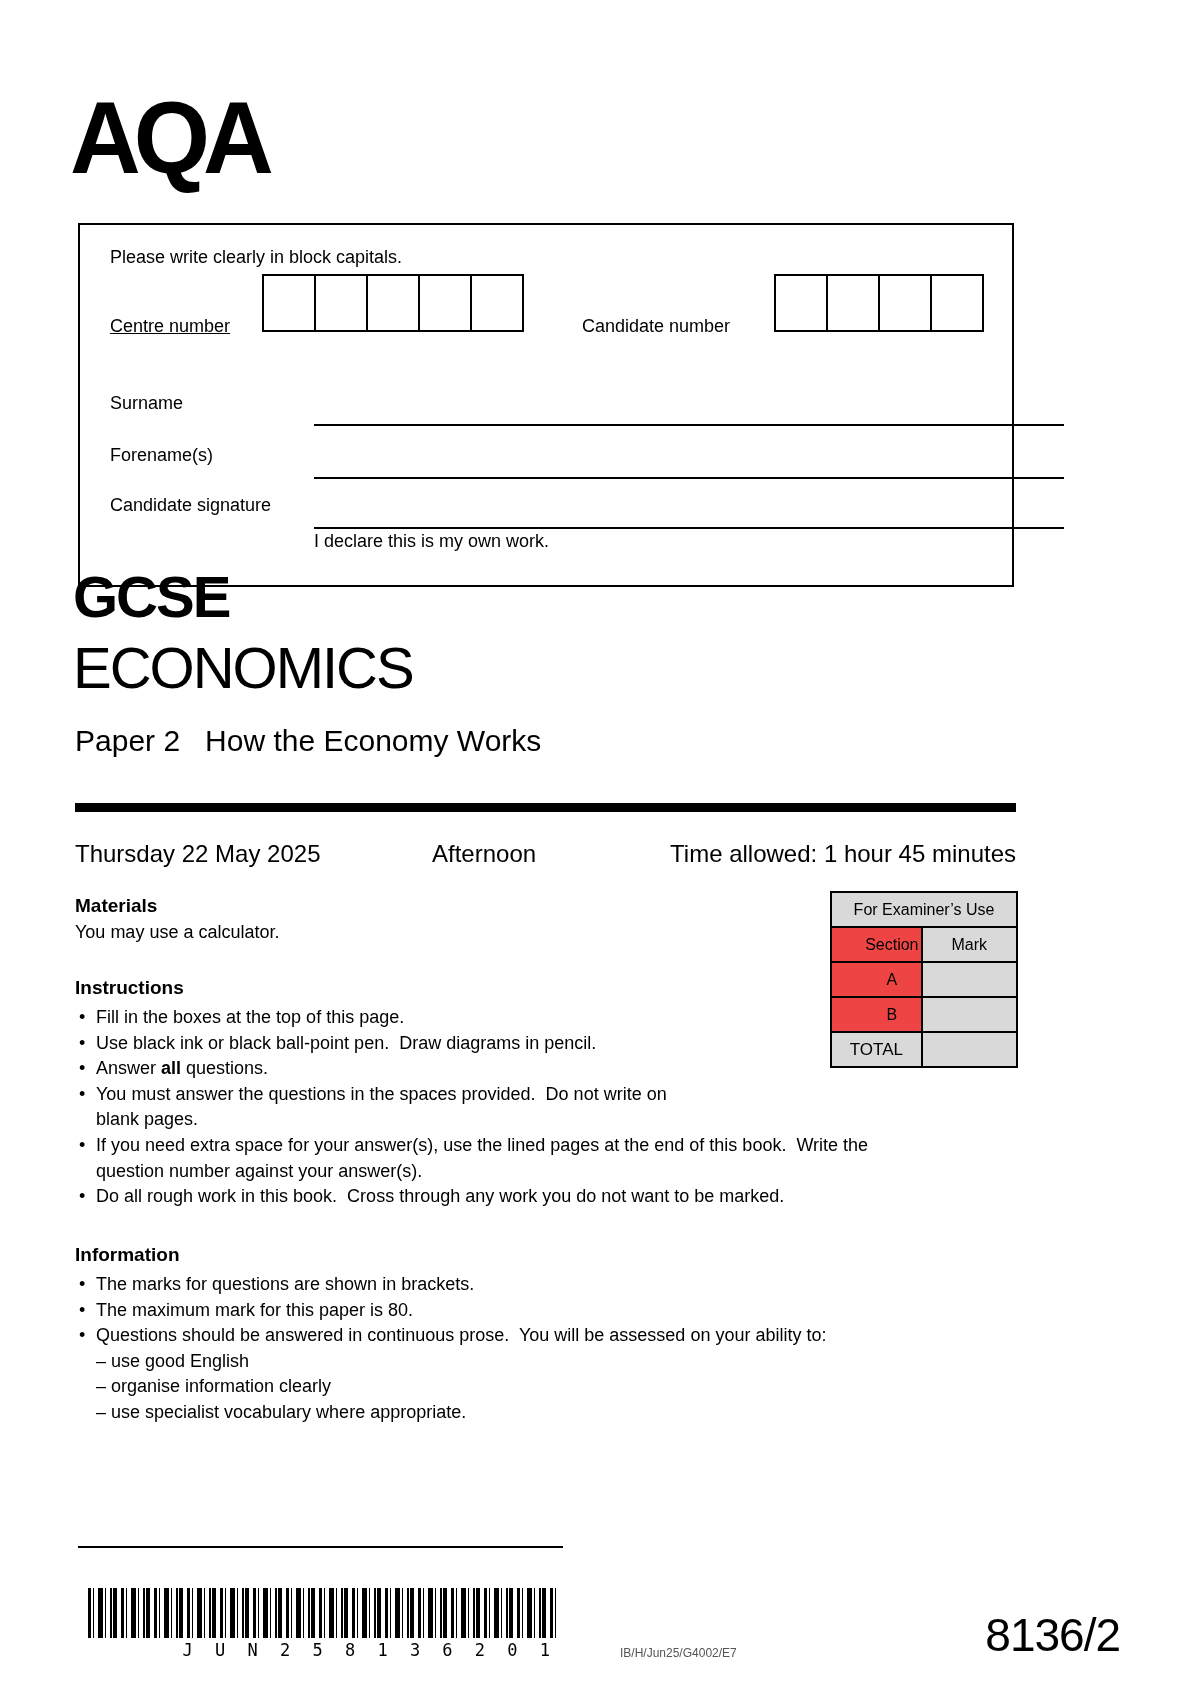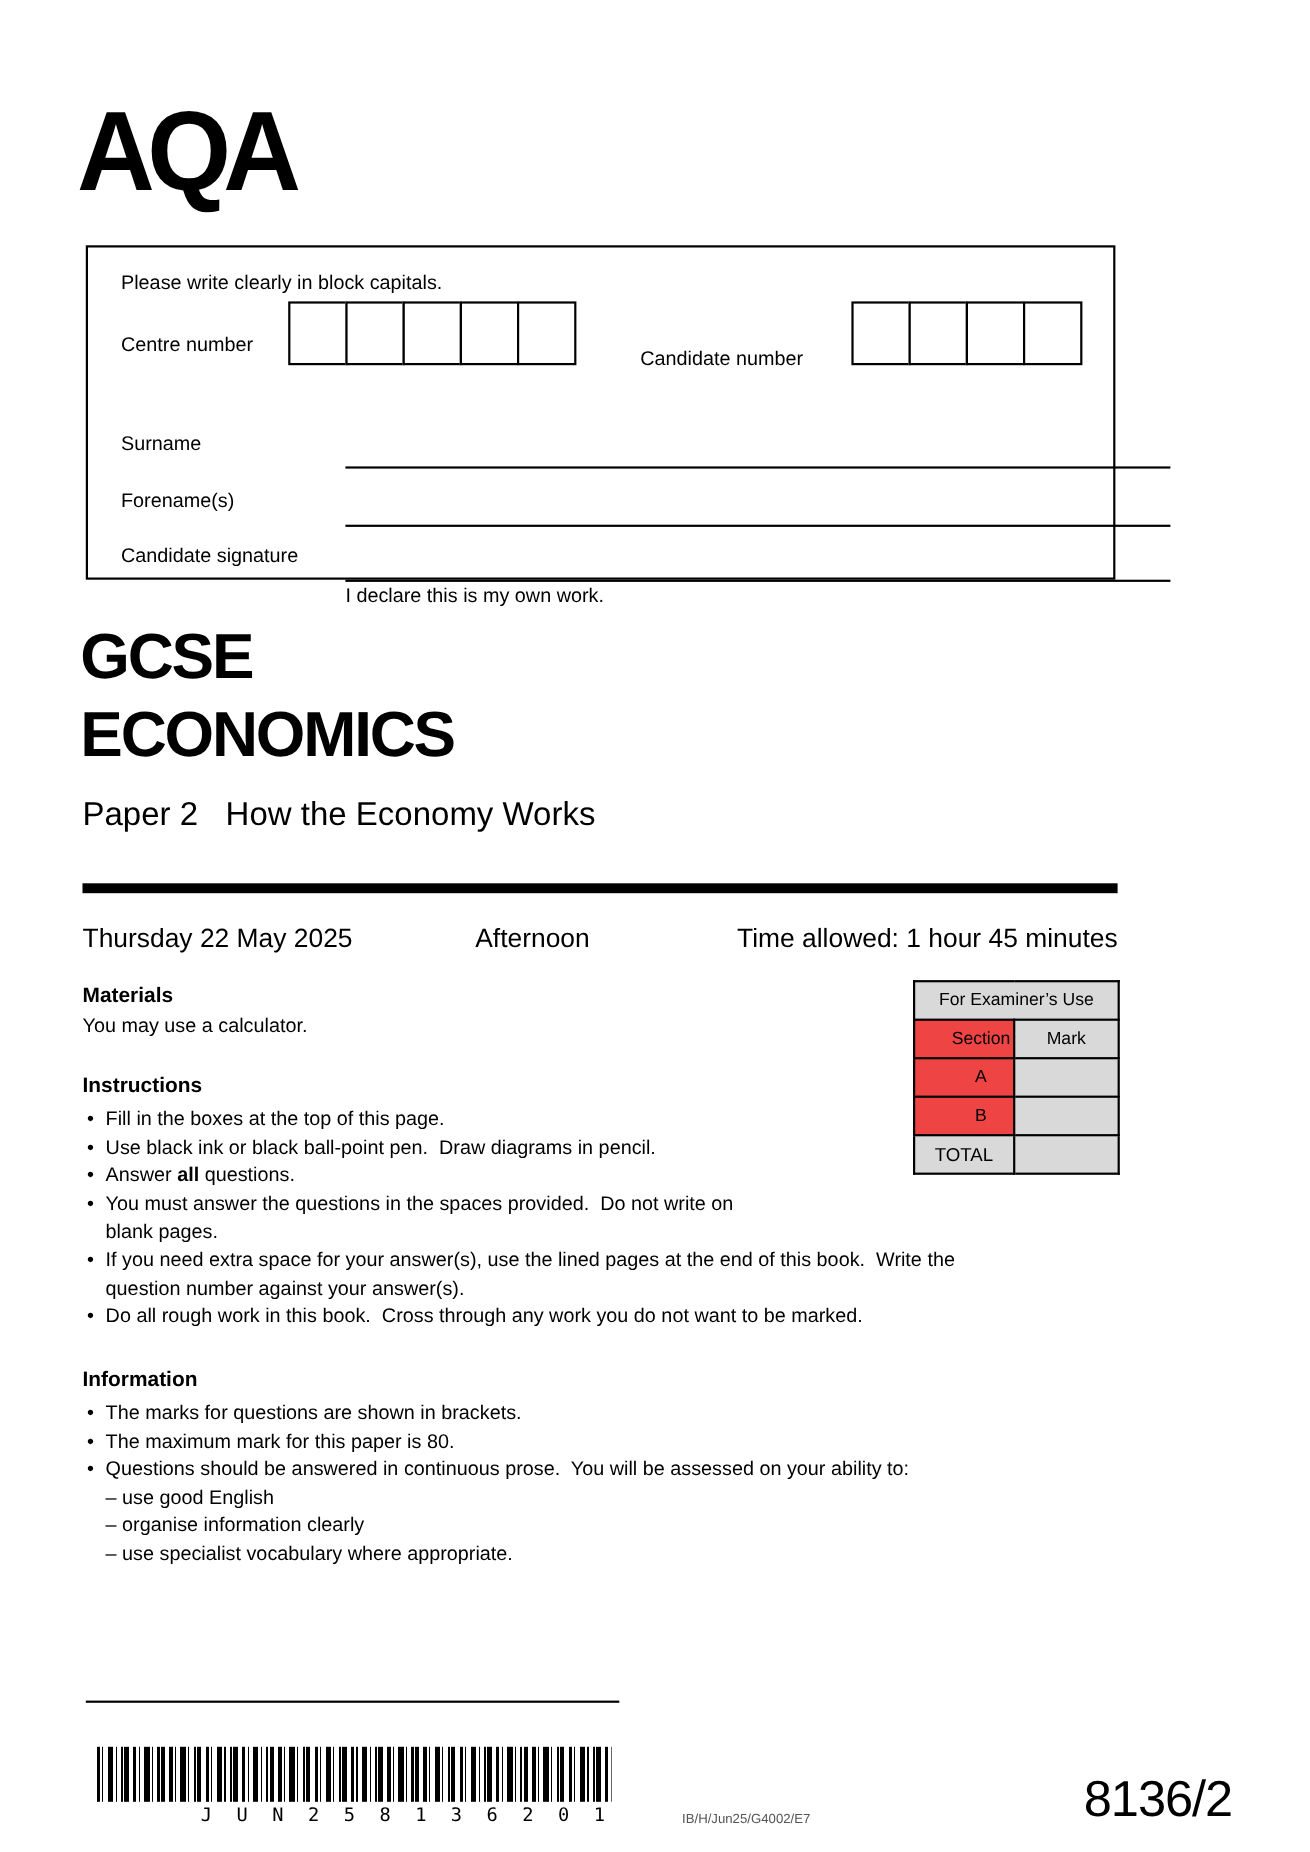--- a/index.html
+++ b/index.html
@@ -5,35 +5,35 @@
   html,body{margin:0;padding:0;background:#fff;}
   .page{position:relative;width:1191px;height:1684px;background:#fff;
         font-family:"Liberation Sans","DejaVu Sans",sans-serif;color:#000;overflow:hidden;}
   .pre{white-space:pre-wrap;}
 
   
   .logo{position:absolute;left:70px;top:88px;font-size:98px;font-weight:bold;
         letter-spacing:-7px;line-height:1;transform:scaleY(1.05);}
 
   
-  .cand-box{position:absolute;left:78px;top:223px;width:936px;height:304px;
+  .cand-box{position:absolute;left:78px;top:223px;width:936px;height:364px;
             border:2px solid #000;box-sizing:border-box;}
   .cand-box .note{position:absolute;left:30px;top:22px;font-size:18px;}
   .cand-box .lbl{position:absolute;font-size:18px;}
   .cells{position:absolute;display:flex;}
   .cell{width:54px;height:58px;border:2px solid #000;box-sizing:border-box;
         margin-left:-2px;background:#fff;}
   .cell:first-child{margin-left:0;}
   .wline{position:absolute;border-bottom:2px solid #000;height:0;}
   .declare{position:absolute;left:234px;top:306px;font-size:18px;}
 
   
   .t-qual{position:absolute;left:73px;top:568px;font-size:58px;font-weight:bold;
           letter-spacing:-2px;line-height:1;}
-  .t-subj{position:absolute;left:73px;top:639px;font-size:58px;font-weight:bold;
+  .t-subj{position:absolute;left:73px;top:639px;font-size:58px;font-weight:normal;
           letter-spacing:-2px;line-height:1;}
   .t-paper{position:absolute;left:75px;top:724px;font-size:30px;line-height:1.1;}
 
   .rule{position:absolute;left:75px;top:803px;width:941px;height:9px;background:#000;}
 
   
   .sess{position:absolute;top:840px;font-size:24px;}
   .sess.date{left:75px;}
   .sess.tod{left:432px;}
   .sess.allow{left:645px;width:371px;text-align:right;}
@@ -76,21 +76,21 @@
 </head>
 <body>
 
 <div class="page">
 
   <div class="logo">AQA</div>
 
   <div class="cand-box">
     <div class="note">Please write clearly in block capitals.</div>
 
-    <div class="lbl" style="left:30px;top:78px;">Centre number</div>
+    <div class="lbl" style="left:30px;top:91px;text-decoration:underline;">Centre number</div>
     <div class="cells" style="left:182px;top:49px;">
       <div class="cell"></div>
       <div class="cell"></div>
       <div class="cell"></div>
       <div class="cell"></div>
       <div class="cell"></div>
     </div>
 
     <div class="lbl" style="left:502px;top:91px;">Candidate number</div>
     <div class="cells" style="left:694px;top:49px;">

